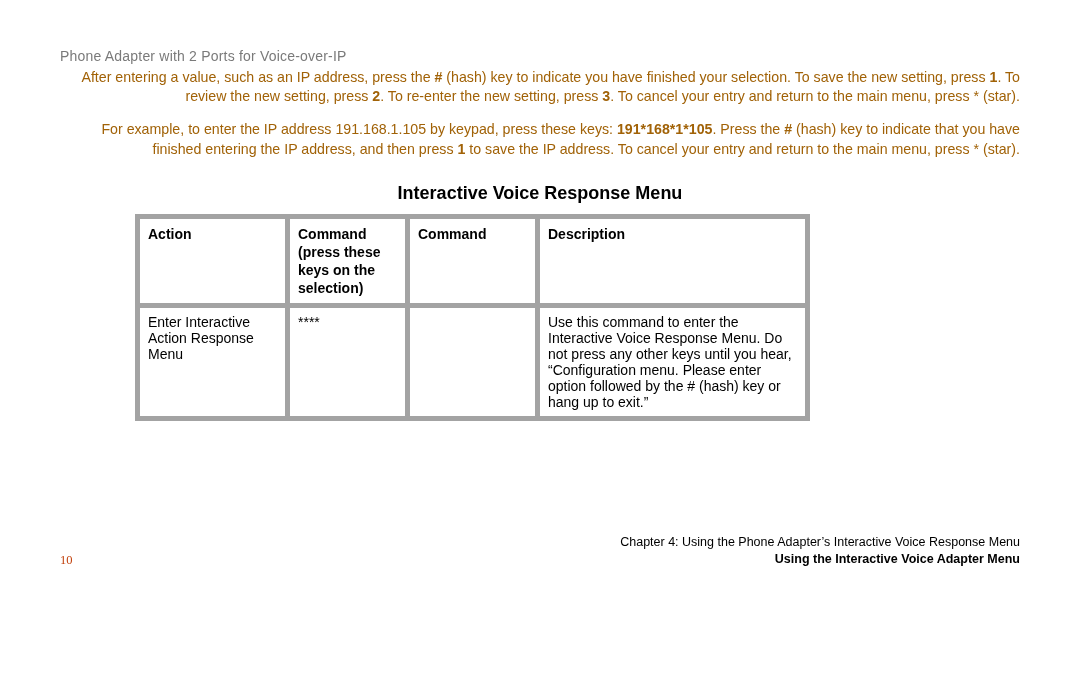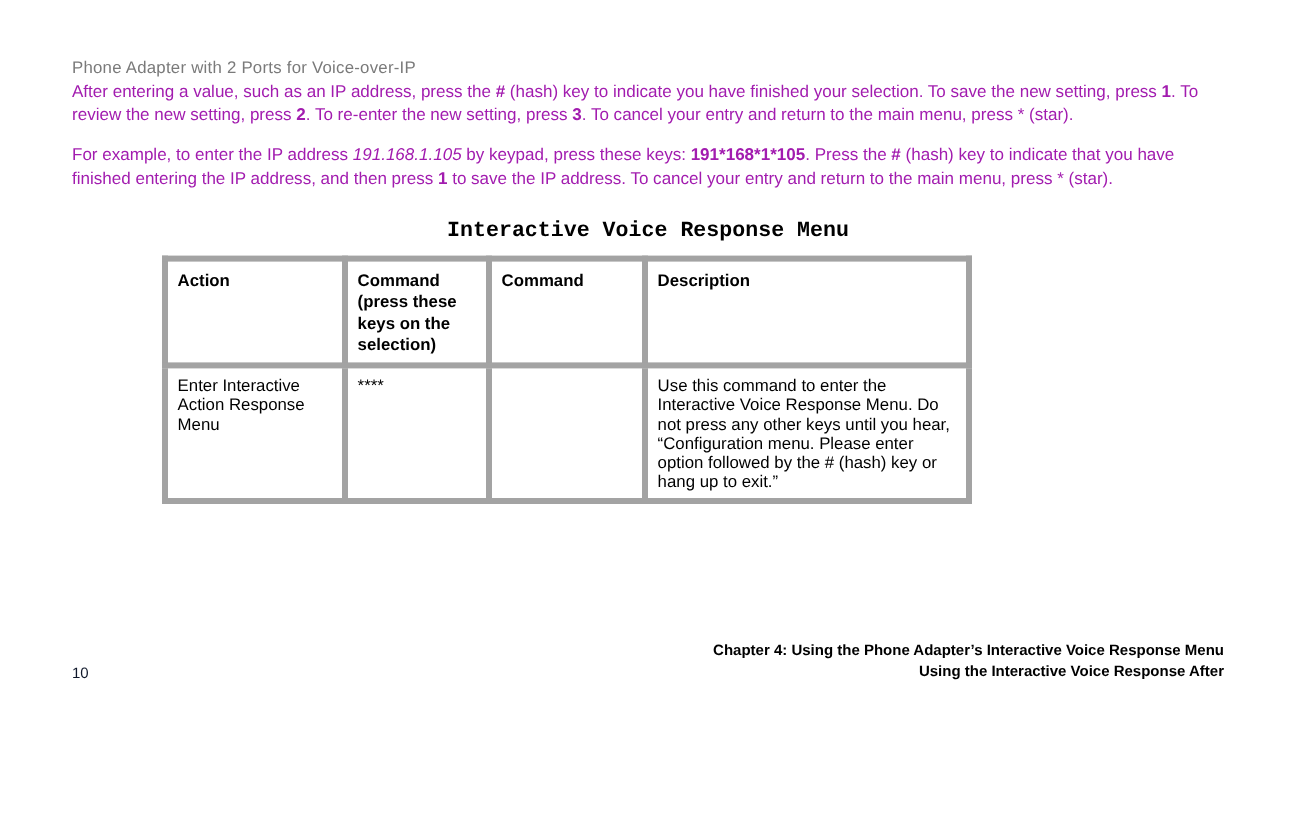--- a/index.html
+++ b/index.html
@@ -21,30 +21,30 @@
   .header-title {
     font-size: 14px;
     color: #7a7a7a;
     letter-spacing: 0.2px;
     margin-bottom: 4px;
   }
   .body-text p {
     font-size: 14.2px;
     line-height: 1.35;
     margin: 0 0 14px 0;
-    color: #a21caf;
+    color: #a16207;
+    text-align: right;
   }
   .body-text .bold { font-weight: 700; }
-  .body-text .italic { font-style: italic; }
+  .body-text .italic { }
   .table-title {
     text-align: center;
     font-size: 18px;
     font-weight: 700;
     margin: 24px 0 10px 0;
-    font-family: Liberation Mono, monospace;
   }
   table.ivr {
     border-collapse: collapse;
     width: 670px;
     margin-left: 75px;
     table-layout: fixed;
   }
   table.ivr th, table.ivr td {
     border: 5px solid #a3a3a3;
     padding: 6px 8px;
@@ -64,27 +64,28 @@
     position: absolute;
     left: 60px;
     right: 60px;
     bottom: 36px;
     display: flex;
     justify-content: space-between;
     align-items: flex-end;
     font-size: 12.5px;
   }
   .footer .page-num {
-    color: #0f172a;
+    color: #c2410c;
+    font-family: Liberation Serif, serif;
   }
   .footer .right {
     text-align: right;
     line-height: 1.35;
   }
-  .footer .right .line1 { font-weight: 700; margin-top: 12px; }
+  .footer .right .line1 { font-weight: 400; margin-top: 12px; }
   .footer .right .line2 { font-weight: 700; }
 </style>
 </head>
 <body>
 
 <div class="page">
 
   <div class="header-title">Phone Adapter with 2 Ports for Voice-over-IP</div>
 
   <div class="body-text">
@@ -120,17 +121,17 @@
         <td></td>
         <td>Use this command to enter the Interactive Voice Response Menu. Do not press any other keys until you hear, “Configuration menu. Please enter option followed by the # (hash) key or hang up to exit.”</td>
       </tr>
     </tbody>
   </table>
 
   <div class="footer">
     <div class="page-num">10</div>
     <div class="right">
       <div class="line1">Chapter 4: Using the Phone Adapter’s Interactive Voice Response Menu</div>
-      <div class="line2">Using the Interactive Voice Response After</div>
+      <div class="line2">Using the Interactive Voice Adapter Menu</div>
     </div>
   </div>
 
 </div>
 
 </body></html>

